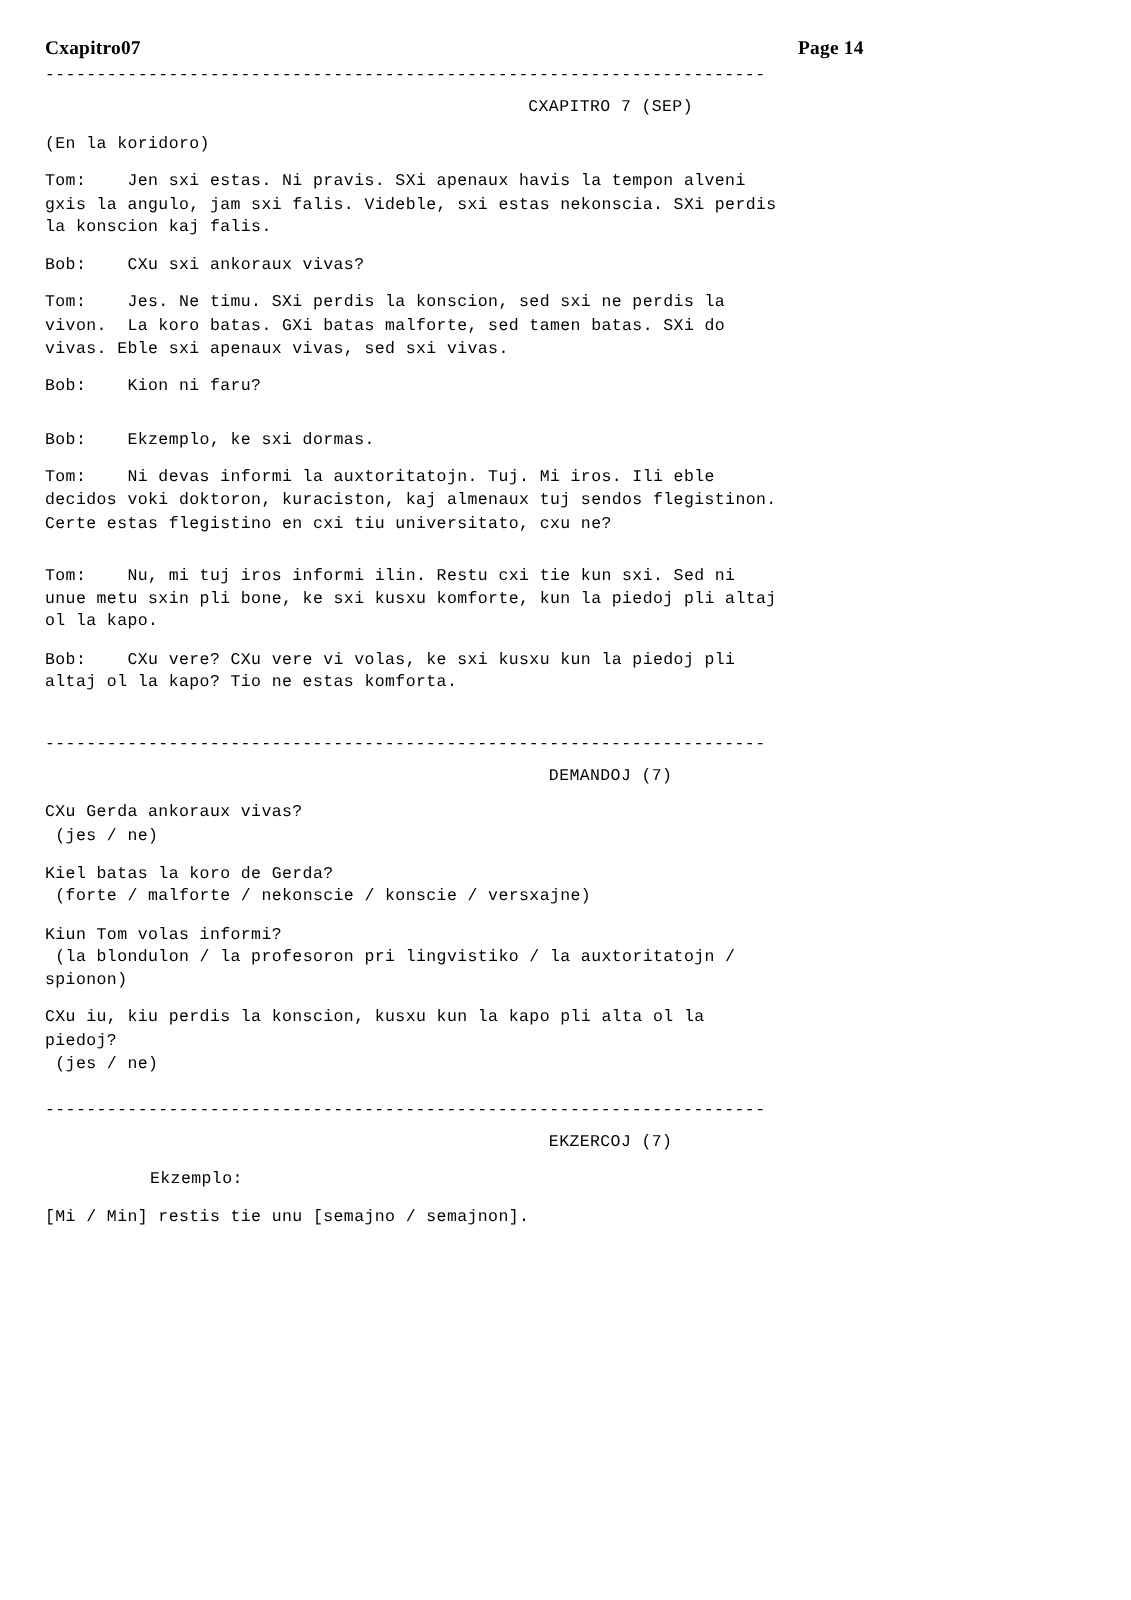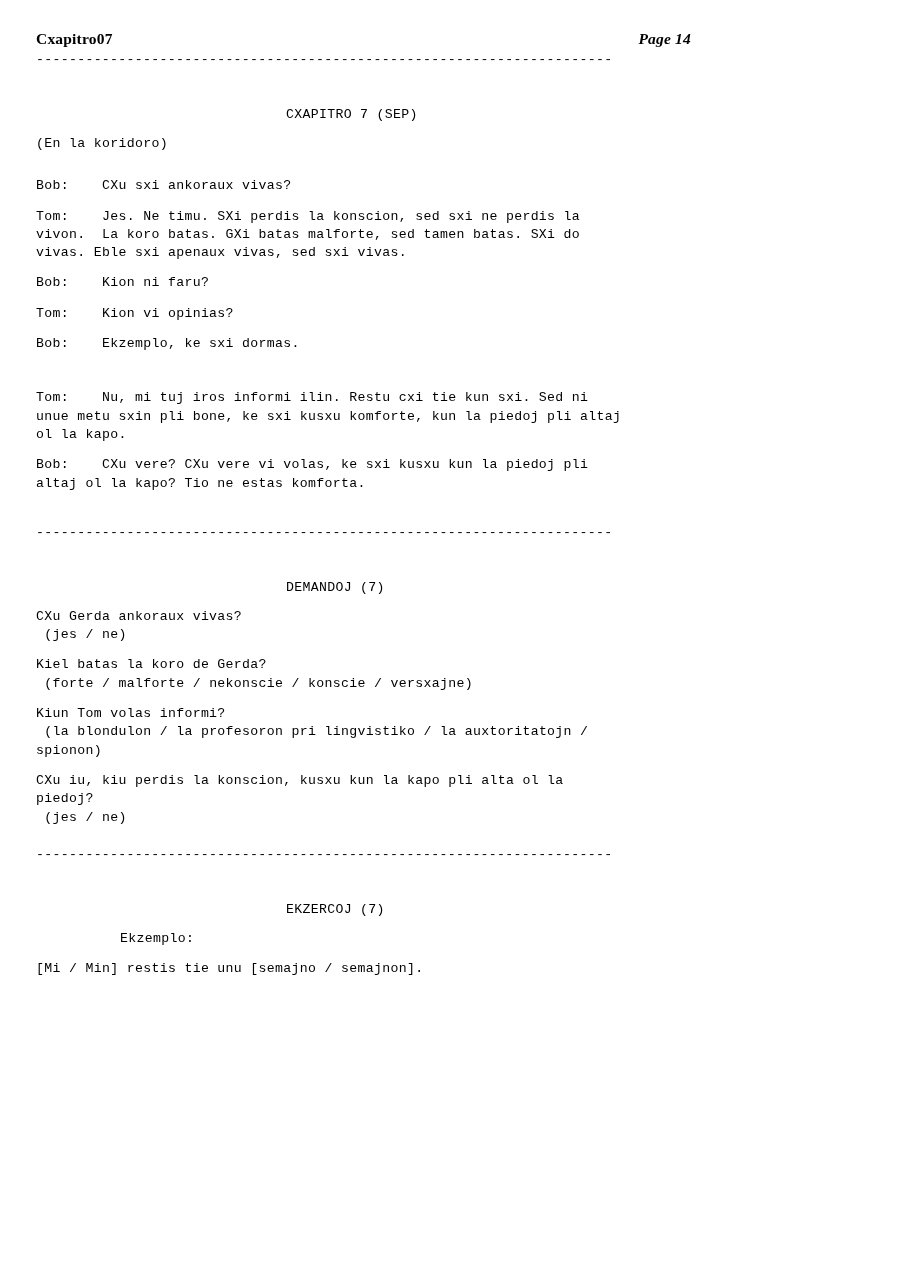--- a/index.html
+++ b/index.html
@@ -24,39 +24,38 @@
   .header {
     display: flex;
     align-items: baseline;
     justify-content: space-between;
     font-family: "Liberation Serif", "DejaVu Serif", serif;
     font-weight: bold;
     font-size: 15.5px;
     margin: 0 0 4px 0;
   }
   .header .left { letter-spacing: 0.2px; }
-  .header .right { letter-spacing: 0.2px; font-style: italic; }
+  .header .right { letter-spacing: 0.2px; }
 
   .rule {
     font-family: "Liberation Mono", "DejaVu Sans Mono", monospace;
     font-size: 13.2px;
     line-height: 15px;
     white-space: pre;
     letter-spacing: 0.32px;
     margin: 2px 0 2px 0;
     overflow: hidden;
   }
   .centered {
     font-size: 13.2px;
     line-height: 17px;
     white-space: pre;
     letter-spacing: 0.32px;
-    text-align: left;
+    text-align: center;
     padding-left: 250px;
-    margin-top: 29px;
   }
   .block {
     font-size: 13.2px;
     line-height: 18.3px;
     white-space: pre-wrap;
     letter-spacing: 0.33px;
     margin: 0;
   }
   .gap-sm { height: 8px; }
   .gap-md { height: 12px; }
@@ -77,33 +76,38 @@
 
   <div class="rule">----------------------------------------------------------------------</div>
 
   <div class="gap-sm"></div>
   <div class="centered">CXAPITRO 7 (SEP)</div>
 
   <div class="gap-md"></div>
   <div class="block">(En la koridoro)</div>
 
   <div class="gap-md"></div>
+  <div class="block">Tom:    Jen sxi estas. Ni pravis. SXi apenaux havis la tempon alveni
+gxis la angulo, jam sxi falis. Videble, sxi estas nekonscia. SXi perdis
+la konscion kaj falis.</div>
   <div class="gap-md"></div>
   <div class="block">Bob:    CXu sxi ankoraux vivas?</div>
   <div class="gap-md"></div>
   <div class="block">Tom:    Jes. Ne timu. SXi perdis la konscion, sed sxi ne perdis la
 vivon.  La koro batas. GXi batas malforte, sed tamen batas. SXi do
 vivas. Eble sxi apenaux vivas, sed sxi vivas.</div>
   <div class="gap-md"></div>
   <div class="block">Bob:    Kion ni faru?</div>
   <div class="gap-md"></div>
-  <div class="block">Tom:    Kion vi opinias?</div>
   <div class="gap-md"></div>
   <div class="block">Bob:    Ekzemplo, ke sxi dormas.</div>
   <div class="gap-md"></div>
+  <div class="block">Tom:    Ni devas informi la auxtoritatojn. Tuj. Mi iros. Ili eble
+decidos voki doktoron, kuraciston, kaj almenaux tuj sendos flegistinon.
+Certe estas flegistino en cxi tiu universitato, cxu ne?</div>
   <div class="gap-md"></div>
   <div class="gap-md"></div>
   <div class="block">Tom:    Nu, mi tuj iros informi ilin. Restu cxi tie kun sxi. Sed ni
 unue metu sxin pli bone, ke sxi kusxu komforte, kun la piedoj pli altaj
 ol la kapo.</div>
   <div class="gap-md"></div>
   <div class="block">Bob:    CXu vere? CXu vere vi volas, ke sxi kusxu kun la piedoj pli
 altaj ol la kapo? Tio ne estas komforta.</div>
   <div class="gap-md"></div>
 

